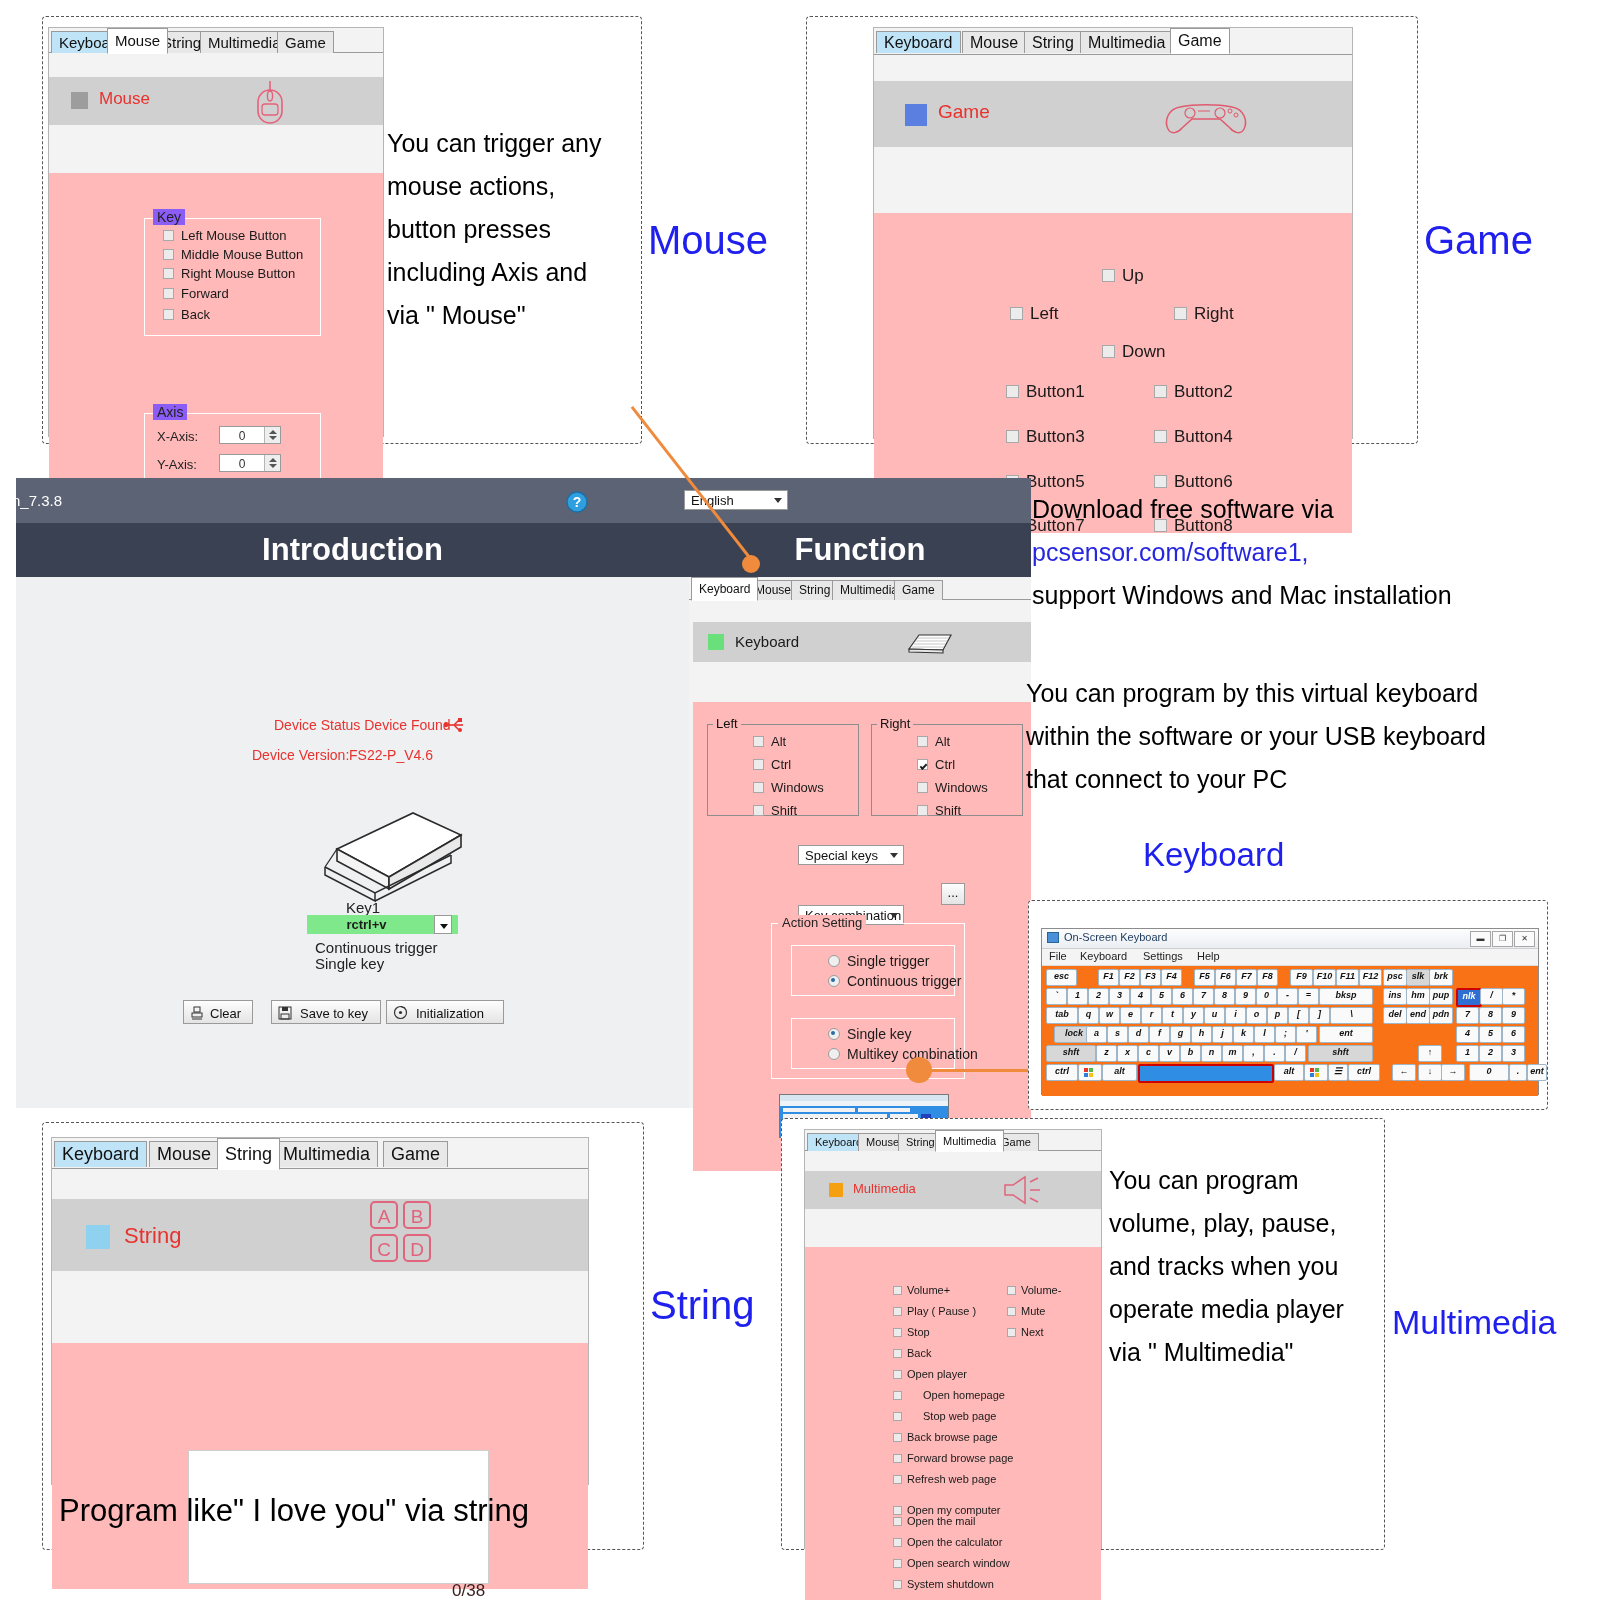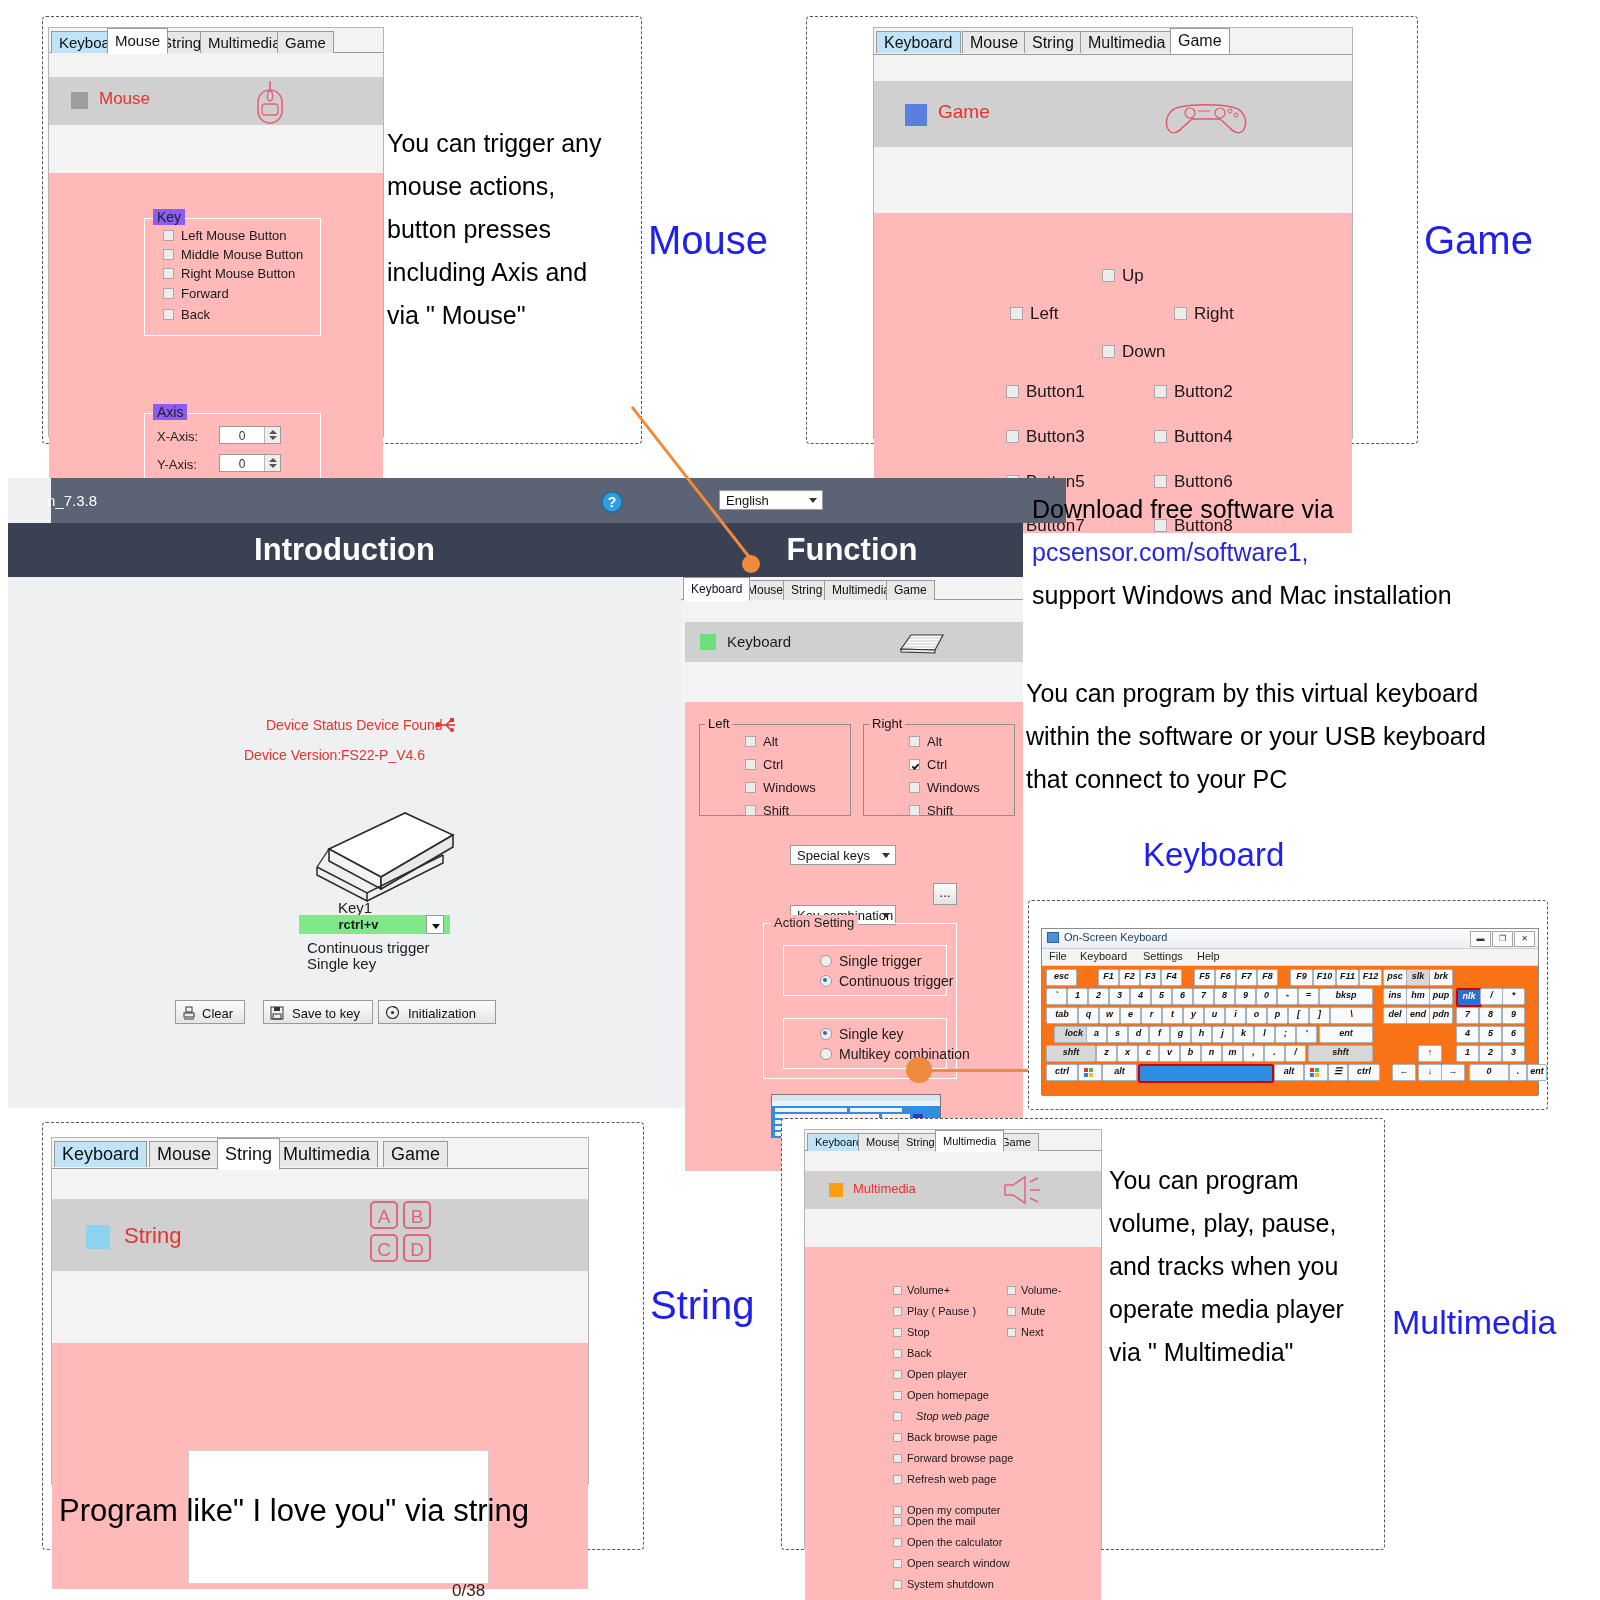--- a/index.html
+++ b/index.html
@@ -186,21 +186,21 @@
         <div class="cbrow abs" style="left:280px;top:213px;font-size:17px;"><span class="cb" style="width:13px;height:13px;"></span><span class="lab">Button4</span></div>
         <div class="cbrow abs" style="left:132px;top:258px;font-size:17px;"><span class="cb" style="width:13px;height:13px;"></span><span class="lab">Button5</span></div>
         <div class="cbrow abs" style="left:280px;top:258px;font-size:17px;"><span class="cb" style="width:13px;height:13px;"></span><span class="lab">Button6</span></div>
         <div class="cbrow abs" style="left:132px;top:302px;font-size:17px;"><span class="cb" style="width:13px;height:13px;"></span><span class="lab">Button7</span></div>
         <div class="cbrow abs" style="left:280px;top:302px;font-size:17px;"><span class="cb" style="width:13px;height:13px;"></span><span class="lab">Button8</span></div>
       </div>
     </div>
   </div>
   <div class="abs bigblue" style="left:1424px;top:218px;">Game</div>
 
-  <div class="abs appwin" style="left:8px;top:478px;width:1015px;height:630px;padding-left:43px;">
+  <div class="abs appwin" style="left:16px;top:478px;width:1015px;height:630px;">
     <div class="appbar abs" style="left:0;top:0;width:1015px;height:45px;">
       <span class="apptitle abs" style="left:-4px;top:14px;">n_7.3.8</span>
       <svg class="abs" style="left:549px;top:12px;" width="24" height="24" viewBox="0 0 24 24">
         <circle cx="12" cy="12" r="10" fill="#2f9fe0" stroke="#1b6ea5" stroke-width="1.3"></circle>
         <text x="12" y="17" font-size="14" font-family="Liberation Sans" font-weight="bold" fill="#fff" text-anchor="middle">?</text>
       </svg>
       <div class="combo abs" style="left:668px;top:12px;width:104px;height:20px;line-height:20px;">
         <span class="txt">English</span>
         <span class="arw"></span>
       </div>
@@ -558,22 +558,22 @@
           <path d="M4 11 L12 11 L24 3 L24 29 L12 21 L4 21 Z" fill="none" stroke="#e0647c" stroke-width="1.5"></path>
           <path d="M29 8 L37 4 M29 16 L39 16 M29 24 L37 28" stroke="#e0647c" stroke-width="1.4" fill="none"></path>
         </svg>
       </div>
       <div class="body-pink abs" style="left:0;top:58px;width:296px;height:362px;">
         <div class="cbrow abs" style="left:88px;top:36px;font-size:11px;"><span class="cb" style="width:9px;height:9px;"></span><span class="lab" style="margin-left:5px;">Volume+</span></div>
         <div class="cbrow abs" style="left:88px;top:57px;font-size:11px;"><span class="cb" style="width:9px;height:9px;"></span><span class="lab" style="margin-left:5px;">Play ( Pause )</span></div>
         <div class="cbrow abs" style="left:88px;top:78px;font-size:11px;"><span class="cb" style="width:9px;height:9px;"></span><span class="lab" style="margin-left:5px;">Stop</span></div>
         <div class="cbrow abs" style="left:88px;top:99px;font-size:11px;"><span class="cb" style="width:9px;height:9px;"></span><span class="lab" style="margin-left:5px;">Back</span></div>
         <div class="cbrow abs" style="left:88px;top:120px;font-size:11px;"><span class="cb" style="width:9px;height:9px;"></span><span class="lab" style="margin-left:5px;">Open player</span></div>
-        <div class="cbrow abs" style="left:88px;top:141px;font-size:11px;"><span class="cb" style="width:9px;height:9px;"></span><span class="lab" style="margin-left:5px;">Open homepage</span></div>
-        <div class="cbrow abs" style="left:88px;top:162px;font-size:11px;"><span class="cb" style="width:9px;height:9px;"></span><span class="lab" style="margin-left:14px;font-style:italic;">Stop web page</span></div>
+        <div class="cbrow abs" style="left:88px;top:141px;font-size:11px;"><span class="cb" style="width:9px;height:9px;"></span><span class="lab" style="margin-left:21px;">Open homepage</span></div>
+        <div class="cbrow abs" style="left:88px;top:162px;font-size:11px;"><span class="cb" style="width:9px;height:9px;"></span><span class="lab" style="margin-left:21px;">Stop web page</span></div>
         <div class="cbrow abs" style="left:88px;top:183px;font-size:11px;"><span class="cb" style="width:9px;height:9px;"></span><span class="lab" style="margin-left:5px;">Back browse page</span></div>
         <div class="cbrow abs" style="left:88px;top:204px;font-size:11px;"><span class="cb" style="width:9px;height:9px;"></span><span class="lab" style="margin-left:5px;">Forward browse page</span></div>
         <div class="cbrow abs" style="left:88px;top:225px;font-size:11px;"><span class="cb" style="width:9px;height:9px;"></span><span class="lab" style="margin-left:5px;">Refresh web page</span></div>
         <div class="cbrow abs" style="left:88px;top:256px;font-size:11px;"><span class="cb" style="width:9px;height:9px;"></span><span class="lab" style="margin-left:5px;">Open my computer</span></div>
         <div class="cbrow abs" style="left:88px;top:267px;font-size:11px;"><span class="cb" style="width:9px;height:9px;"></span><span class="lab" style="margin-left:5px;">Open the mail</span></div>
         <div class="cbrow abs" style="left:88px;top:288px;font-size:11px;"><span class="cb" style="width:9px;height:9px;"></span><span class="lab" style="margin-left:5px;">Open the calculator</span></div>
         <div class="cbrow abs" style="left:88px;top:309px;font-size:11px;"><span class="cb" style="width:9px;height:9px;"></span><span class="lab" style="margin-left:5px;">Open search window</span></div>
         <div class="cbrow abs" style="left:88px;top:330px;font-size:11px;"><span class="cb" style="width:9px;height:9px;"></span><span class="lab" style="margin-left:5px;">System shutdown</span></div>
         <div class="cbrow abs" style="left:88px;top:351px;font-size:11px;"><span class="lab" style="margin-left:5px;">System of sleep</span></div>
 

